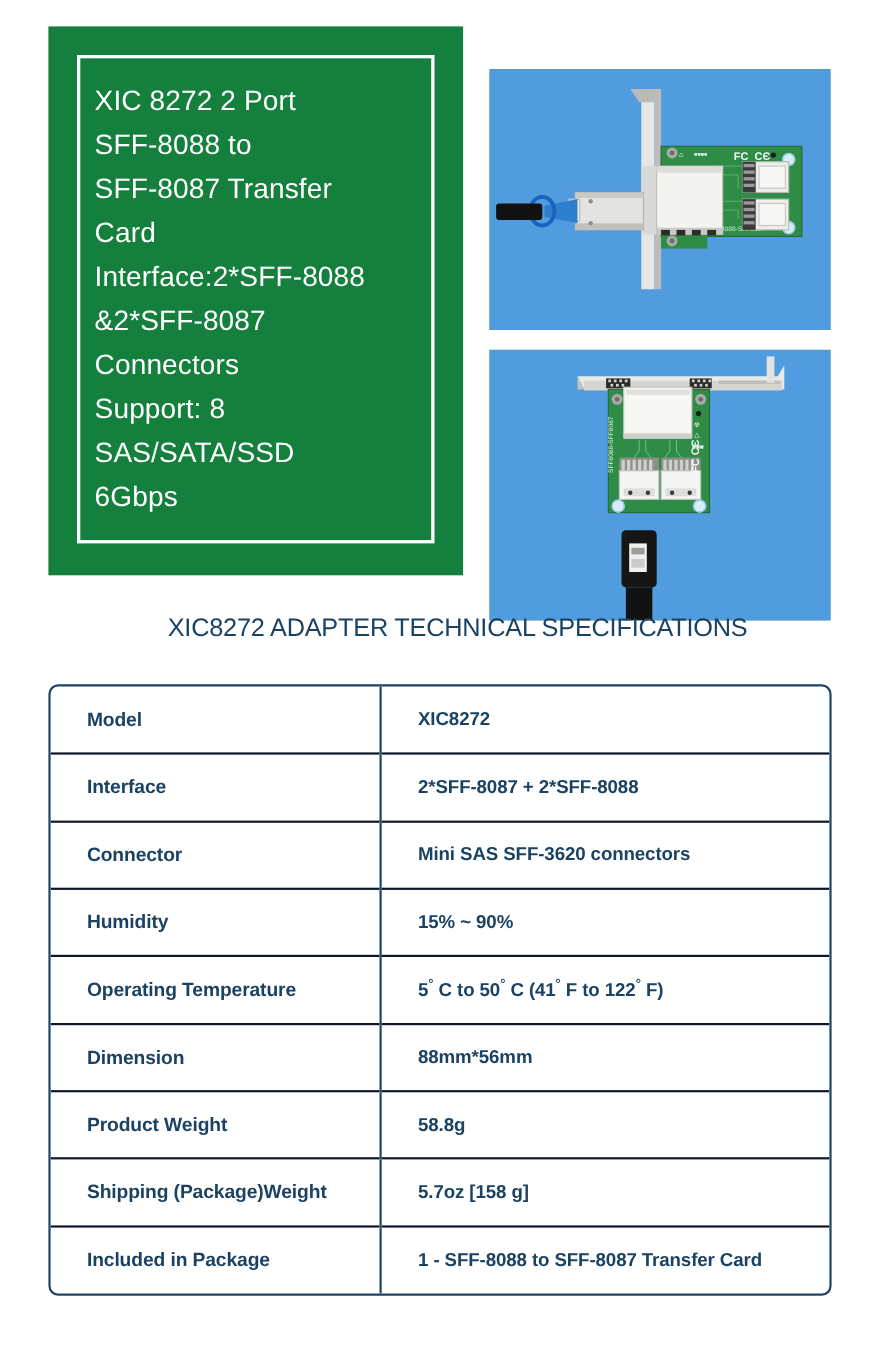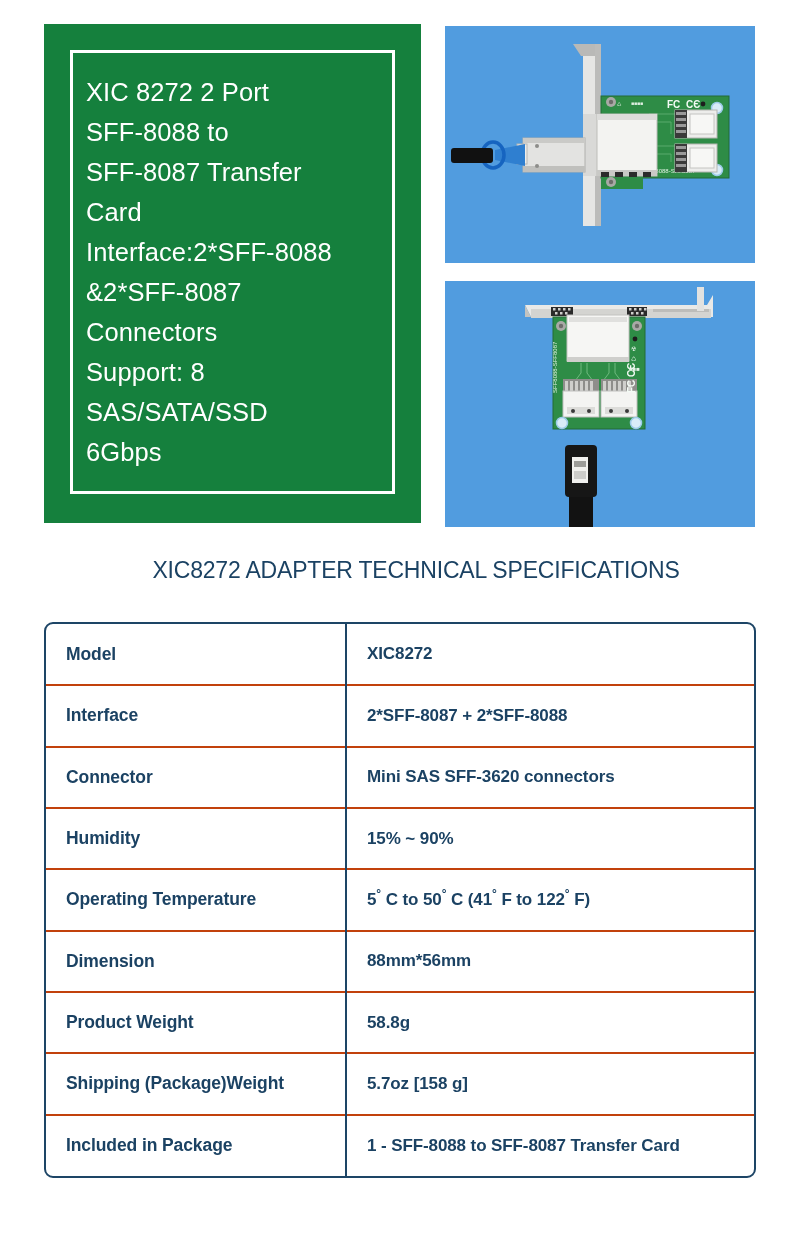--- a/index.html
+++ b/index.html
@@ -51,20 +51,21 @@
     font-weight: 400;
     letter-spacing: 0.1px;
     white-space: pre-line;
   }
 
   
   .photo {
     position: absolute;
     background: #0f766e;
     overflow: hidden;
+    margin-top: 37px;
   }
   .photo-1 {
     left: 445px;
     top: 26px;
     width: 310px;
     height: 237px;
   }
   .photo-2 {
     left: 445px;
     top: 281px;
@@ -107,23 +108,23 @@
     border-radius: 9px;
   }
   .spec-table-wrap {
     border: 2px solid #1D4566;
     border-radius: 9px;
     box-sizing: border-box;
     overflow: hidden;
   }
   table.spec { border: 0; }
   table.spec tr { height: 50px; }
-  table.spec tr + tr td { border-top: 2px solid #c2410c; }
+  table.spec tr + tr td { border-top: 2px solid #0f172a; }
   table.spec td {
-    padding: 0 0 0 20px;
+    padding: 0 0 0 33px;
     vertical-align: middle;
     color: #1B4263;
     box-sizing: border-box;
   }
   table.spec td.k {
     width: 300px;
     font-weight: bold;
     font-size: 17.5px;
     border-right: 2px solid #1D4566;
     letter-spacing: -0.1px;

